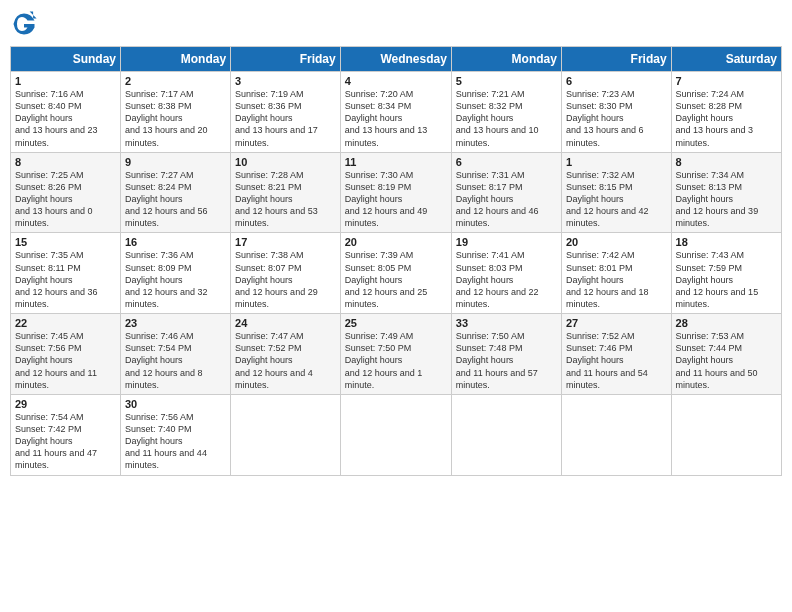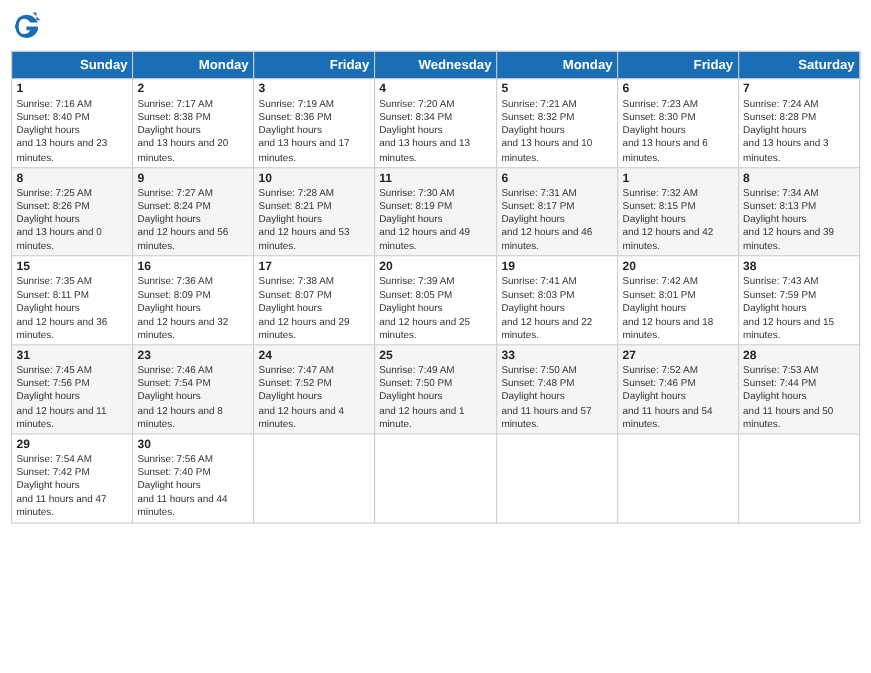--- a/index.html
+++ b/index.html
@@ -211,27 +211,27 @@
       </td>
           <td>
         <span class="day-num">19</span>
         <span class="day-detail">Sunrise: 7:41 AM<br>Sunset: 8:03 PM<br>Daylight hours<br>and 12 hours and 22 minutes.</span>
       </td>
           <td>
         <span class="day-num">20</span>
         <span class="day-detail">Sunrise: 7:42 AM<br>Sunset: 8:01 PM<br>Daylight hours<br>and 12 hours and 18 minutes.</span>
       </td>
           <td>
-        <span class="day-num">38</span>
+        <span class="day-num">18</span>
         <span class="day-detail">Sunrise: 7:43 AM<br>Sunset: 7:59 PM<br>Daylight hours<br>and 12 hours and 15 minutes.</span>
       </td>
         </tr>
         <tr>
           <td>
-        <span class="day-num">31</span>
+        <span class="day-num">22</span>
         <span class="day-detail">Sunrise: 7:45 AM<br>Sunset: 7:56 PM<br>Daylight hours<br>and 12 hours and 11 minutes.</span>
       </td>
           <td>
         <span class="day-num">23</span>
         <span class="day-detail">Sunrise: 7:46 AM<br>Sunset: 7:54 PM<br>Daylight hours<br>and 12 hours and 8 minutes.</span>
       </td>
           <td>
         <span class="day-num">24</span>
         <span class="day-detail">Sunrise: 7:47 AM<br>Sunset: 7:52 PM<br>Daylight hours<br>and 12 hours and 4 minutes.</span>
       </td>

